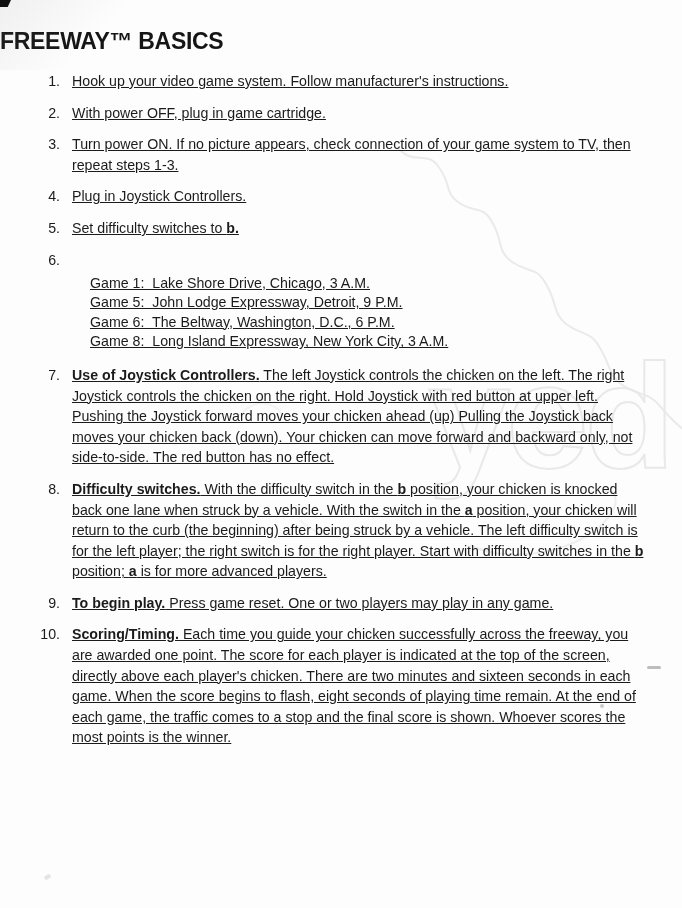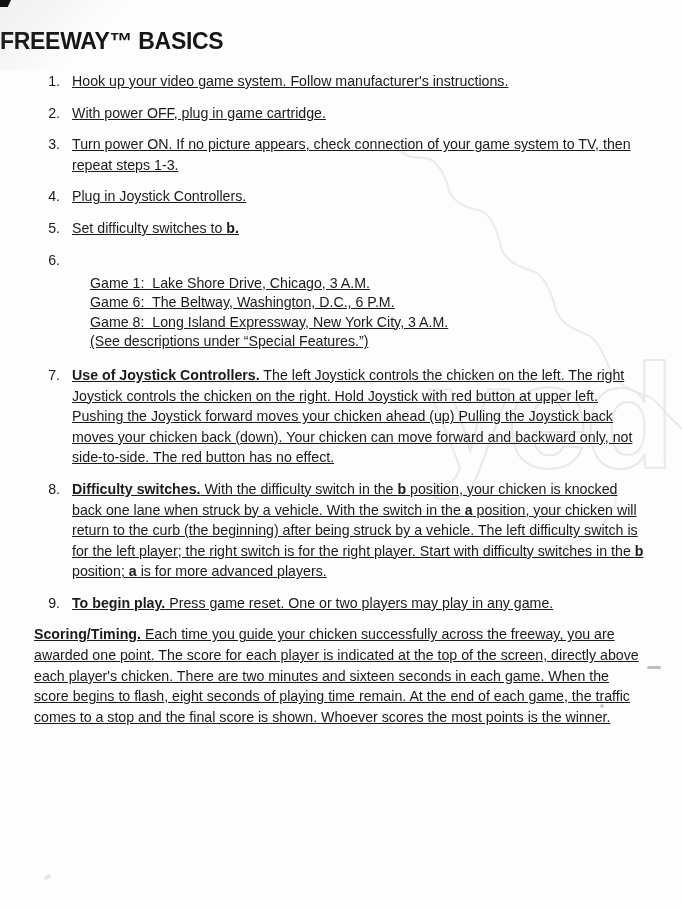--- a/index.html
+++ b/index.html
@@ -136,23 +136,23 @@
         <span class="num">5.</span>
         <div class="stepbody">
           <div class="para"><span>Set difficulty switches to </span><b>b.</b></div>
         </div>
       </li>
       <li class="step">
         <span class="num">6.</span>
         <div class="stepbody">
           <div class="games">
             <div class="game-line">Game 1:  Lake Shore Drive, Chicago, 3 A.M.</div>
+            <div class="game-line">Game 5:  John Lodge Expressway, Detroit, 9 P.M.</div>
             <div class="game-line">Game 6:  The Beltway, Washington, D.C., 6 P.M.</div>
             <div class="game-line">Game 8:  Long Island Expressway, New York City, 3 A.M.</div>
-            <div class="game-line">(See descriptions under “Special Features.”)</div>
           </div>
         </div>
       </li>
       <li class="step">
         <span class="num">7.</span>
         <div class="stepbody">
           <div class="para"><b>Use of Joystick Controllers.</b><span> The left Joystick controls the chicken on the left. The right Joystick controls the chicken on the right. Hold Joystick with red button at upper left. Pushing the Joystick forward moves your chicken ahead (up) Pulling the Joystick back moves your chicken back (down). Your chicken can move forward and backward only, not side-to-side. The red button has no effect.</span></div>
         </div>
       </li>
       <li class="step">
@@ -161,19 +161,20 @@
           <div class="para"><b>Difficulty switches.</b><span> With the difficulty switch in the </span><b>b</b><span> position, your chicken is knocked back one lane when struck by a vehicle. With the switch in the </span><b>a</b><span> position, your chicken will return to the curb (the beginning) after being struck by a vehicle. The left difficulty switch is for the left player; the right switch is for the right player. Start with difficulty switches in the </span><b>b</b><span> position; </span><b>a</b><span> is for more advanced players.</span></div>
         </div>
       </li>
       <li class="step">
         <span class="num">9.</span>
         <div class="stepbody">
           <div class="para"><b>To begin play.</b><span> Press game reset. One or two players may play in any game.</span></div>
         </div>
       </li>
       <li class="step">
+        <span class="num">10.</span>
         <div class="stepbody">
           <div class="para"><b>Scoring/Timing.</b><span> Each time you guide your chicken successfully across the freeway, you are awarded one point. The score for each player is indicated at the top of the screen, directly above each player's chicken. There are two minutes and sixteen seconds in each game. When the score begins to flash, eight seconds of playing time remain. At the end of each game, the traffic comes to a stop and the final score is shown. Whoever scores the most points is the winner.</span></div>
         </div>
       </li>
     </ol>
 
 </div>
 
 </body></html>

